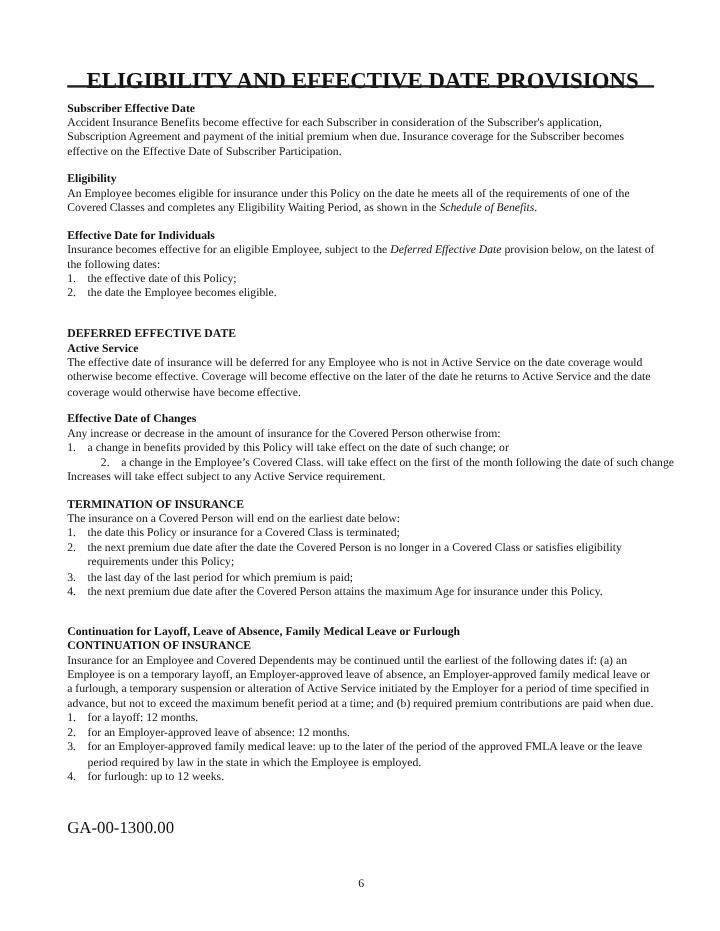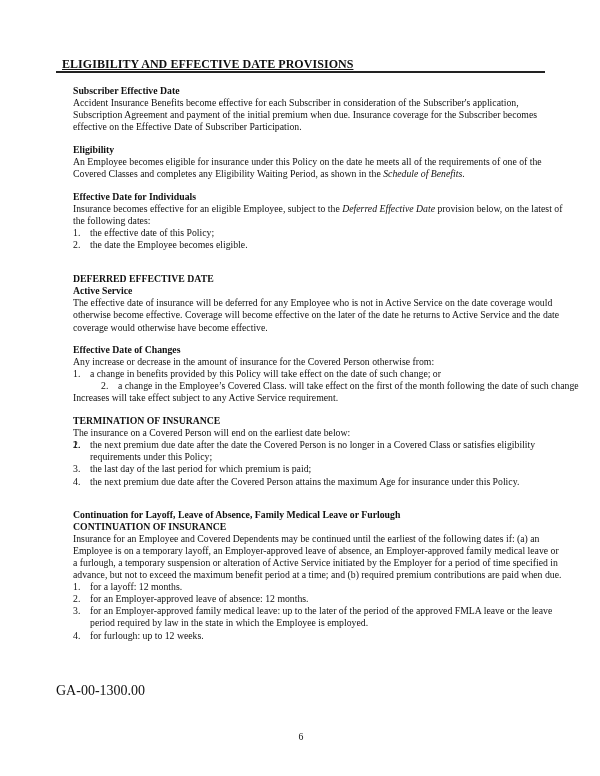--- a/index.html
+++ b/index.html
@@ -1,22 +1,22 @@
 <!DOCTYPE html>
 <html><head>
   <meta charset="utf-8">
   <style>
     html, body { margin: 0; padding: 0; background: #ffffff; }
     body { width: 600px; height: 776px; position: relative; overflow: hidden;
            font-family: "Liberation Serif", "DejaVu Serif", serif; color: #111; }
     .page { position: absolute; left: 56px; top: 0; width: 490px; }
-    .title { position: absolute; top: 57px; left: 6px; font-size: 12px; font-weight: bold;
-             letter-spacing: 0.05px; white-space: nowrap; text-decoration: underline; }
+    .title { position: absolute; top: 57px; left: 16px; font-size: 19px; font-weight: bold;
+             letter-spacing: 0.05px; white-space: nowrap; }
     .rule { position: absolute; top: 71px; left: 0; width: 489px; height: 2px; background: #222; }
-    .body { position: absolute; top: 85px; left: 17px; width: 492px; font-size: 9.75px; line-height: 12.1px; }
+    .body { position: absolute; top: 85px; left: 0; width: 492px; font-size: 9.75px; line-height: 12.1px; }
     .h { font-weight: bold; }
     p { margin: 0; }
     .gap { height: 10.5px; }
     .gap2 { height: 22px; }
     ol { margin: 0; padding: 0; list-style: none; }
     ol li { position: relative; padding-left: 17px; }
     ol li .num { position: absolute; left: 0; }
     i { font-style: italic; }
     .footer-code { position: absolute; top: 683px; left: 0; font-size: 14px; text-align: right; }
     .page-num { position: absolute; top: 731px; left: 0; width: 490px; text-align: center; font-size: 9.75px; }
@@ -67,21 +67,21 @@
         <li style="padding-left:0;white-space:nowrap;margin-left:28px;"><span style="display:inline-block;width:17px;">2.</span><span>a change in the Employee’s Covered Class. will take effect on the first of the month following the date of such change</span></li>
       </ol>
       <p>Increases will take effect subject to any Active Service requirement.</p>
     </section>
     <div class="gap"></div>
 
     <section>
       <p class="h">TERMINATION OF INSURANCE</p>
       <p>The insurance on a Covered Person will end on the earliest date below:</p>
       <ol>
-        <li><span class="num">1.</span></li>
+        <li><span class="num">1.</span><span>the date this Policy or insurance for a Covered Class is terminated;</span></li>
         <li><span class="num">2.</span><span>the next premium due date after the date the Covered Person is no longer in a Covered Class or satisfies eligibility requirements under this Policy;</span></li>
         <li><span class="num">3.</span><span>the last day of the last period for which premium is paid;</span></li>
         <li><span class="num">4.</span><span>the next premium due date after the Covered Person attains the maximum Age for insurance under this Policy.</span></li>
       </ol>
       <div class="gap"></div>
     </section>
     <div class="gap"></div>
 
     <section>
       <p class="h">Continuation for Layoff, Leave of Absence, Family Medical Leave or Furlough</p>

